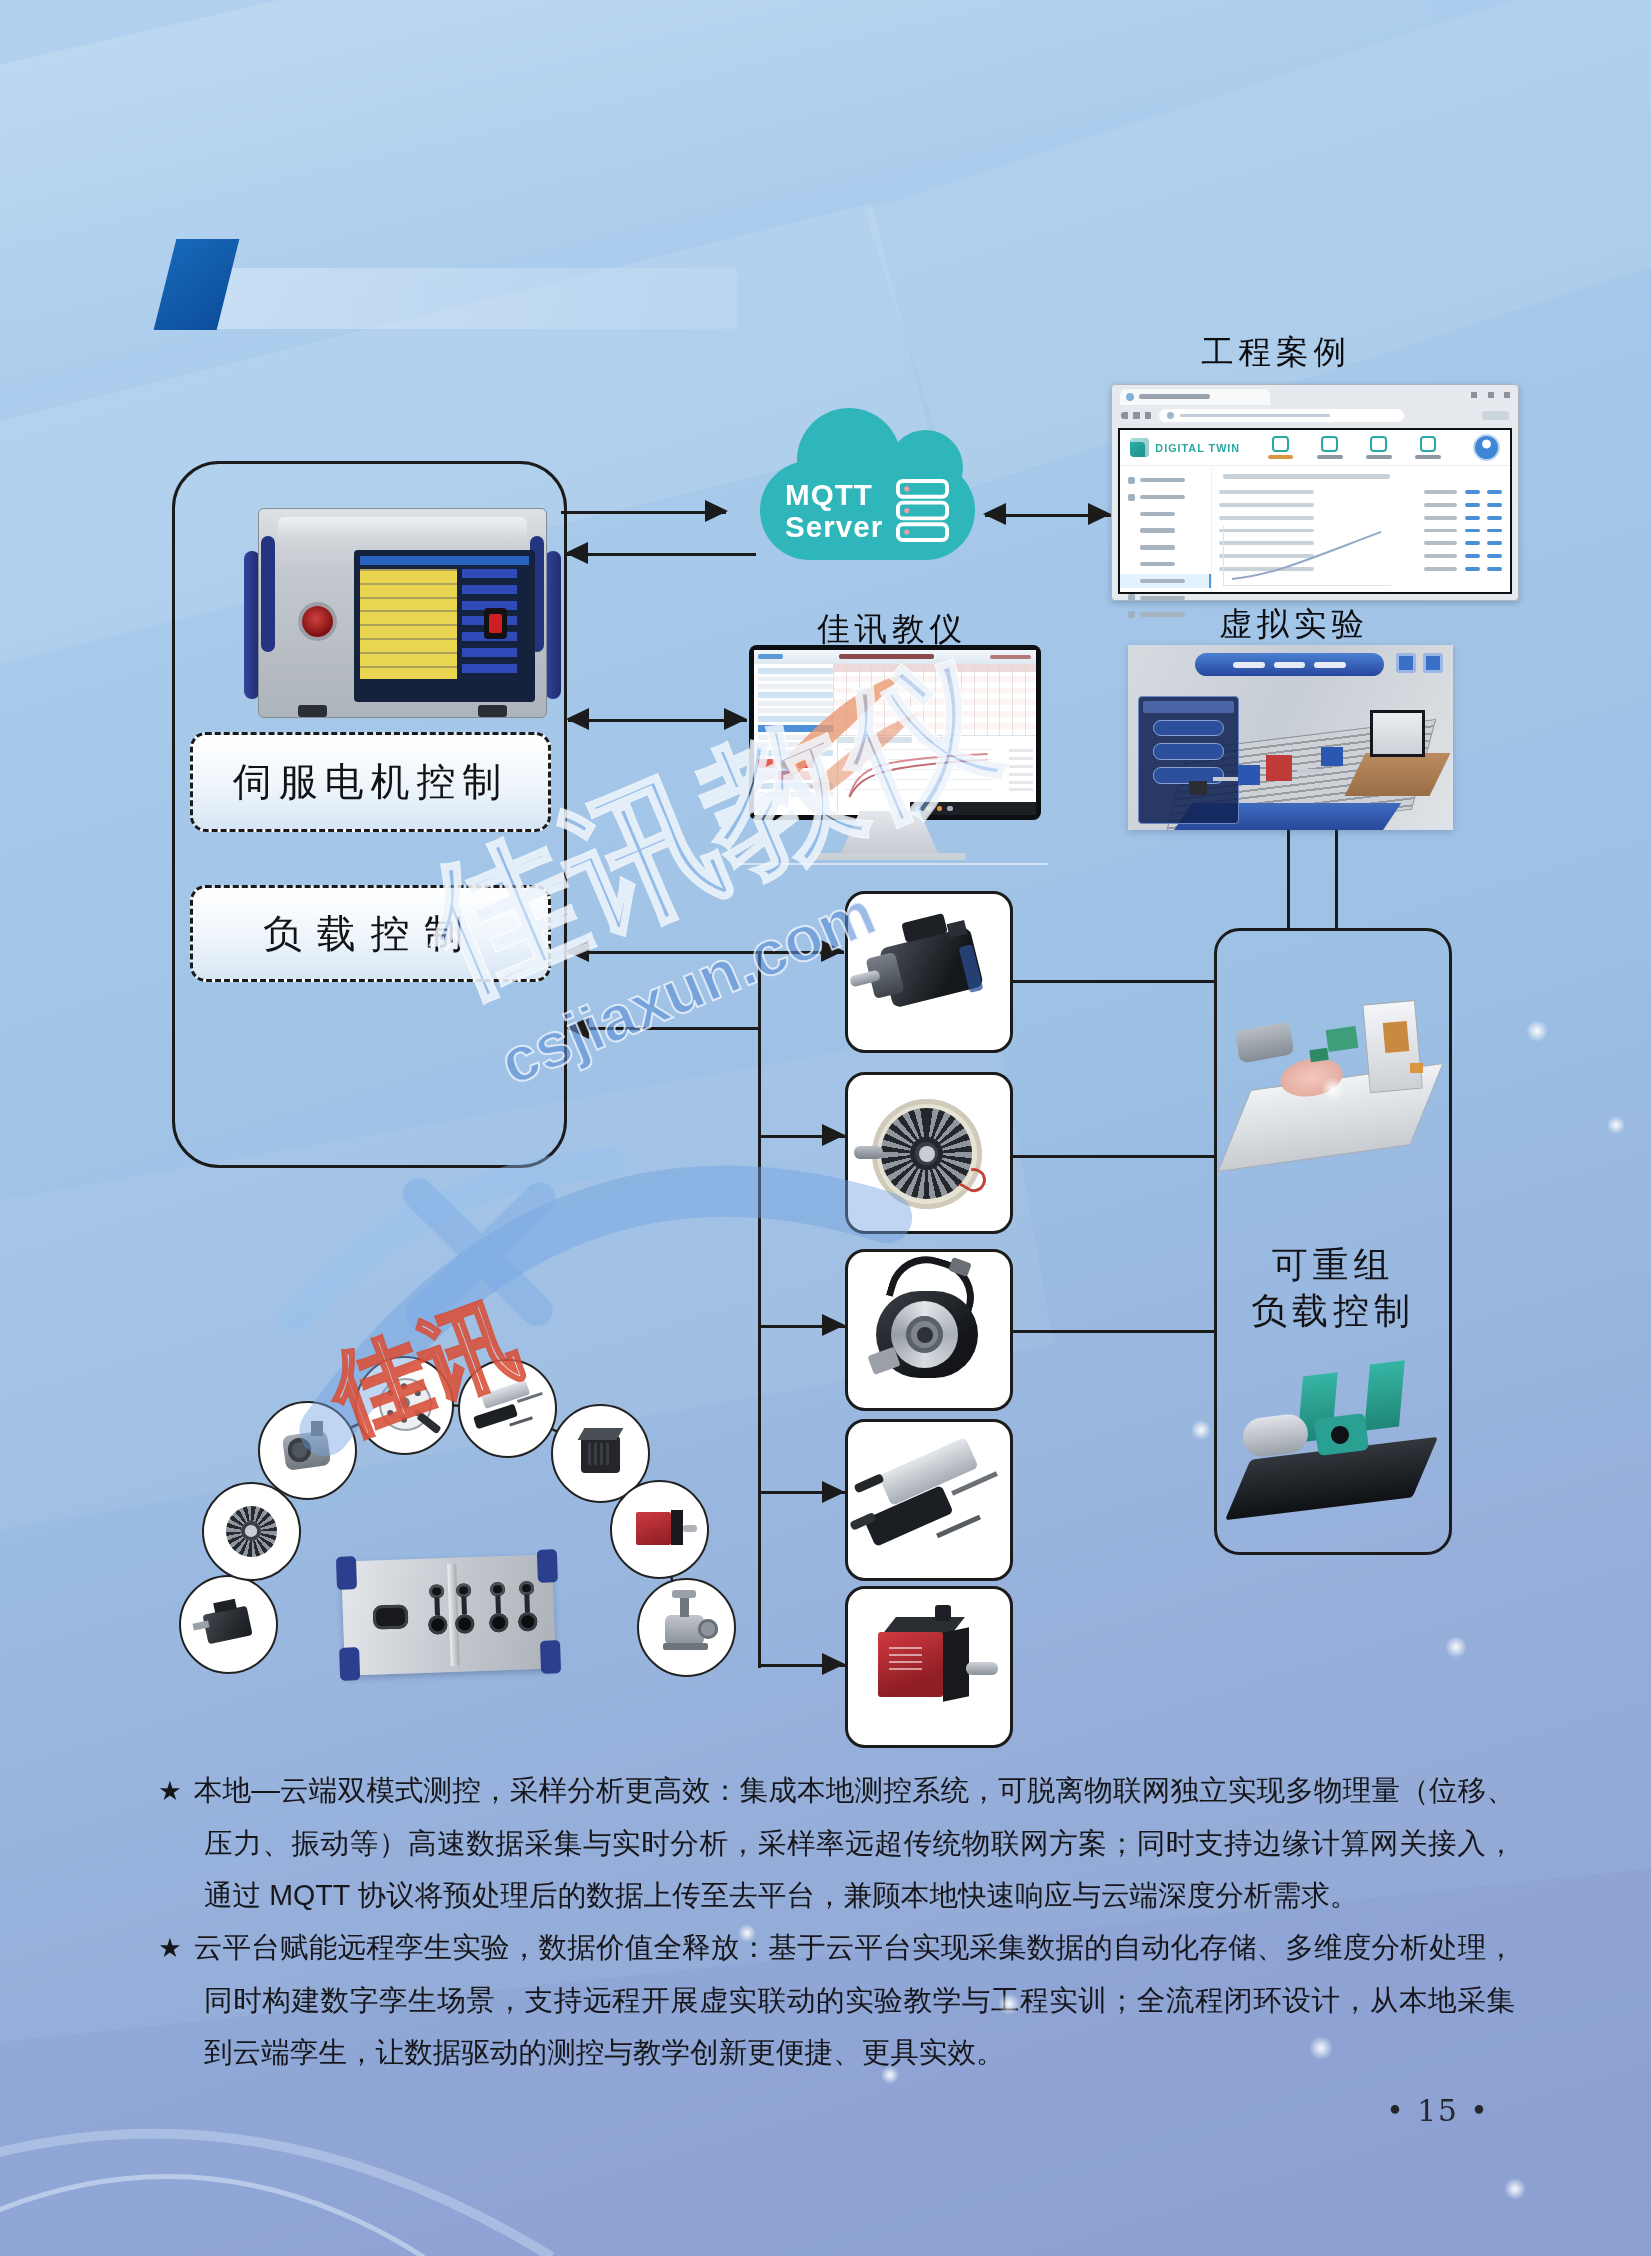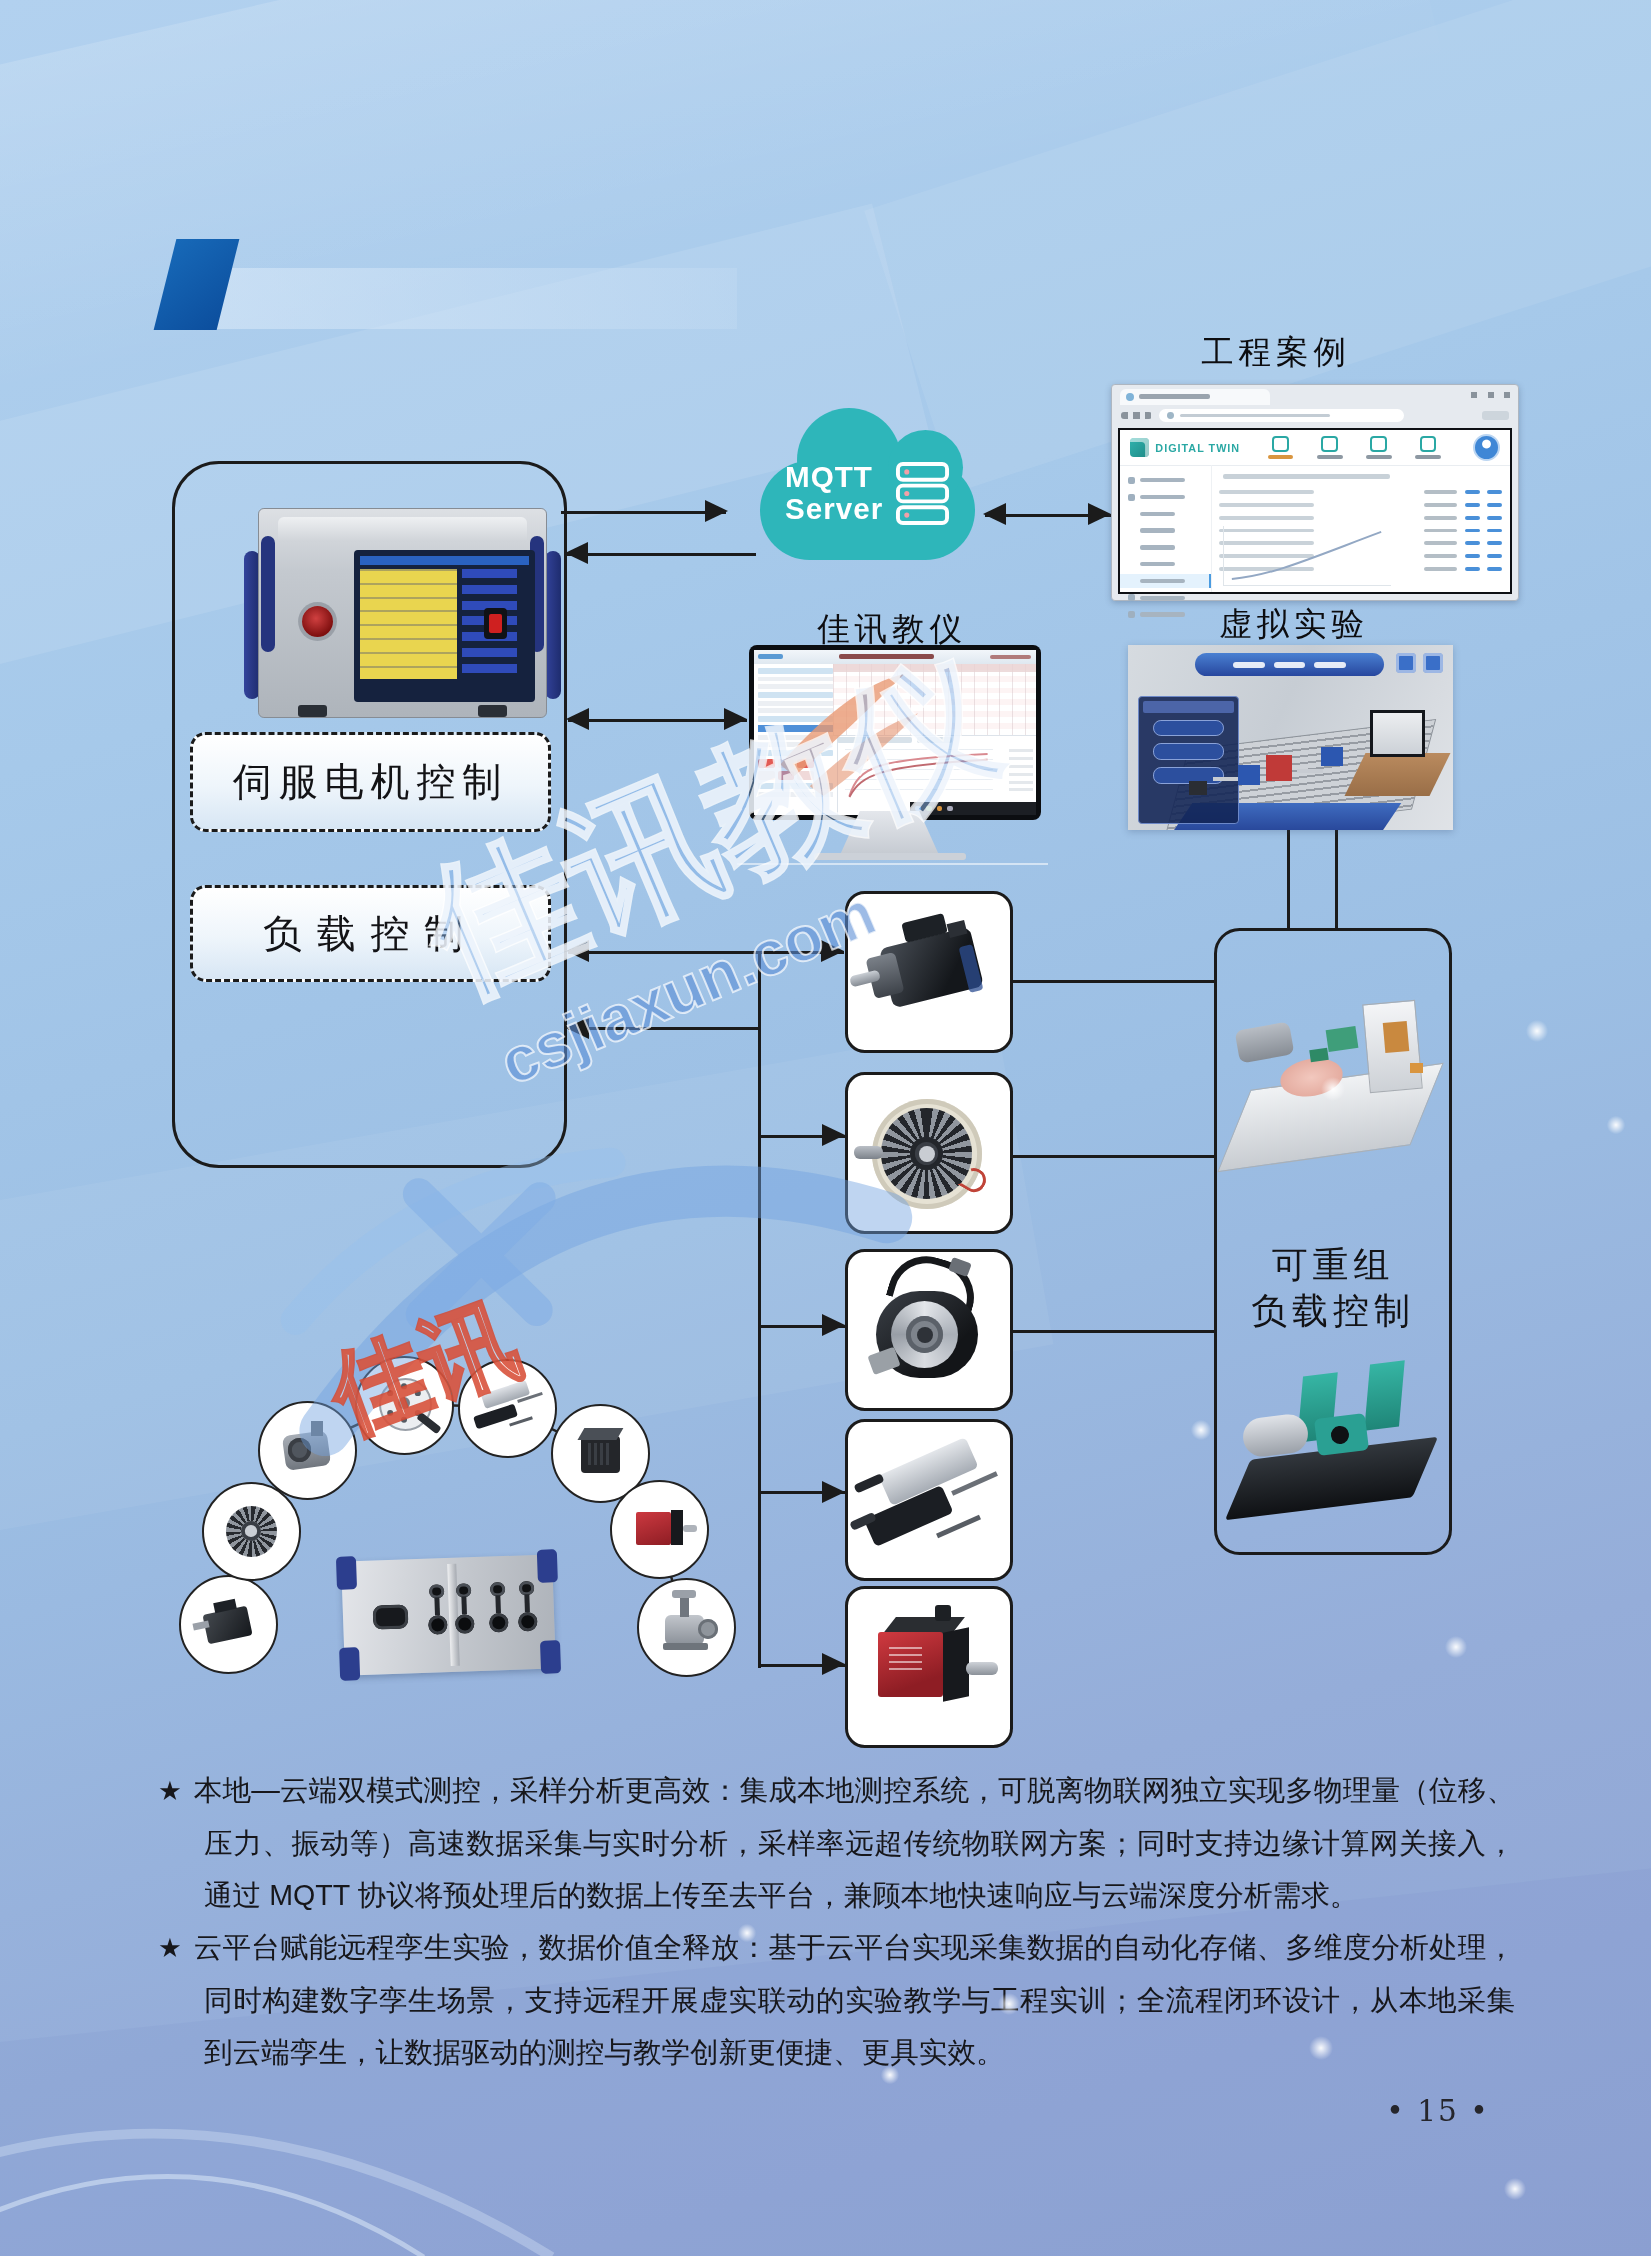--- a/index.html
+++ b/index.html
@@ -31,21 +31,21 @@
   
   .big-rect{position:absolute;left:172px;top:461px;width:389px;height:701px;border:3px solid #1b1b1b;border-radius:47px;z-index:1;}
   .dbox{position:absolute;left:190px;width:355px;height:94px;border:3px dashed #1b1b1b;border-radius:15.8px;z-index:2;
     background:linear-gradient(180deg,#ffffff 0%,#eef5fb 55%,#d7e6f4 100%);
     display:flex;align-items:center;justify-content:center;
     font-family:"DejaVu Serif",serif;font-size:39px;color:#131316;}
   
   .cloud{position:absolute;left:760px;top:461px;width:215px;height:99px;background:#2eb6ba;border-radius:54px;z-index:2;}
   .cloud:before{content:"";position:absolute;left:37px;top:-53px;width:104px;height:104px;border-radius:50%;background:#2eb6ba;}
   .cloud:after{content:"";position:absolute;left:128px;top:-31.5px;width:75px;height:75px;border-radius:50%;background:#2eb6ba;}
-  .cloud-inner{position:absolute;inset:0;display:flex;align-items:flex-start;justify-content:center;gap:11.8px;z-index:1;}
+  .cloud-inner{position:absolute;inset:0;display:flex;align-items:center;justify-content:center;gap:11.8px;z-index:1;}
   .cloud-text{color:#fff;font-weight:bold;font-size:29.6px;line-height:31.5px;letter-spacing:1px;}
   
   .mbox{position:absolute;left:845px;width:162px;height:156px;background:#fff;border:3px solid #1b1b1b;border-radius:19.7px;z-index:2;overflow:hidden;}
   .art{position:relative;width:100%;height:100%;}
   .art div{position:absolute;}
   
   .casebox{position:absolute;left:1214px;top:928px;width:232px;height:621px;border:3px solid #1b1b1b;border-radius:25.6px;z-index:2;}
   .case-label{position:absolute;left:0;top:311px;width:100%;text-align:center;font-family:"DejaVu Serif",serif;
     font-size:36px;letter-spacing:4.9px;color:#131316;line-height:46px;}
   

